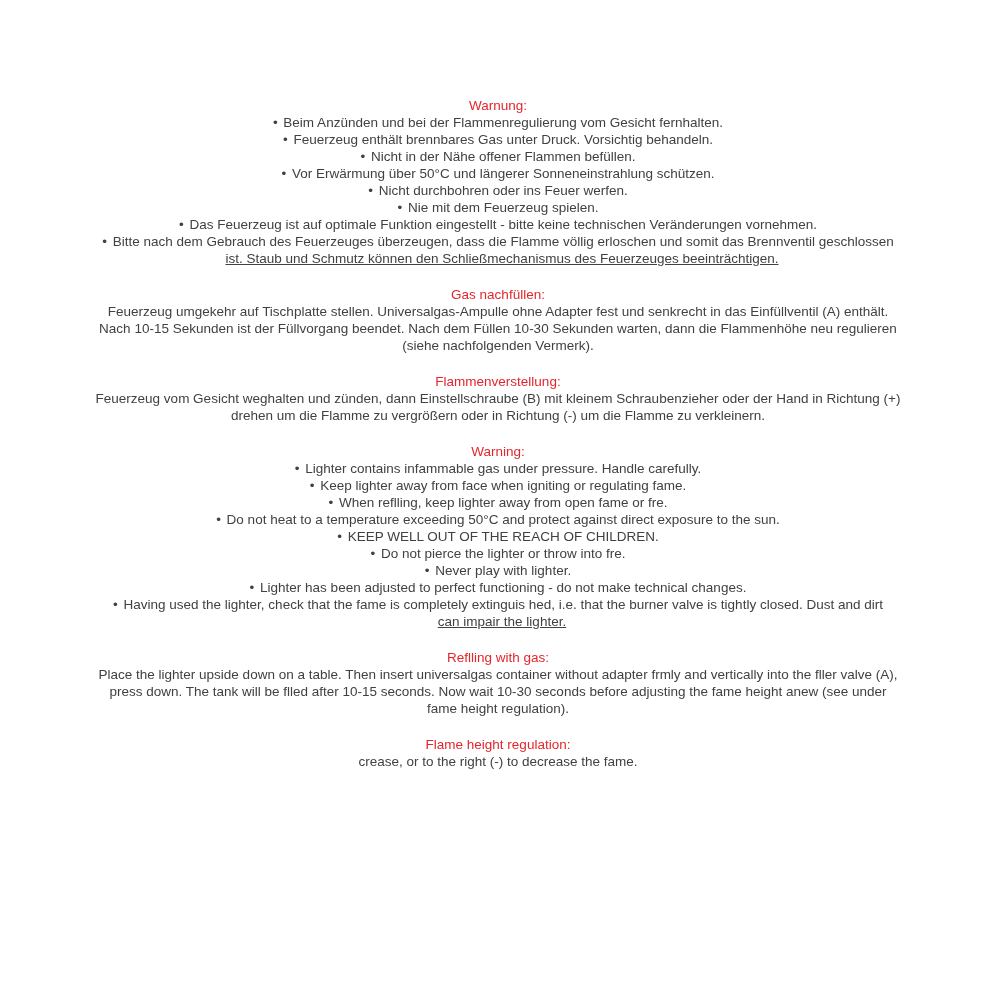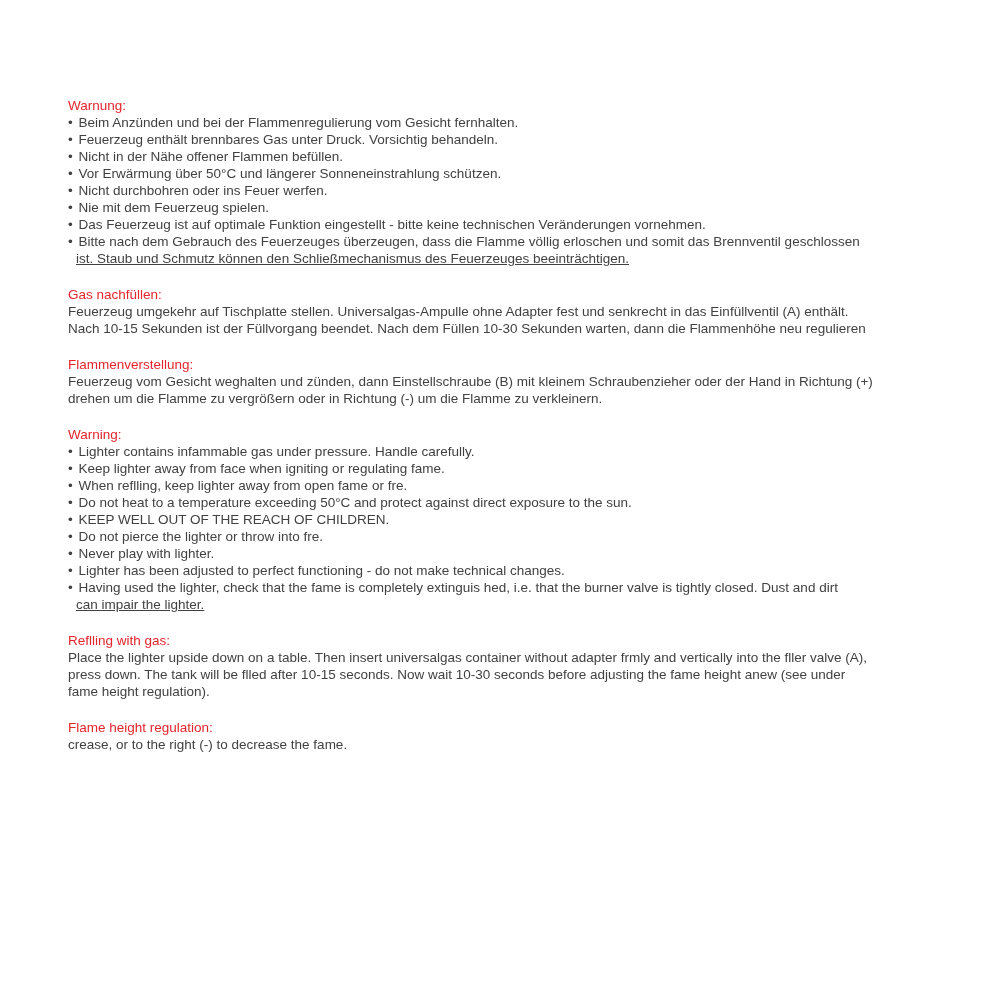--- a/index.html
+++ b/index.html
@@ -4,20 +4,21 @@
 <style>
   * { margin: 0; padding: 0; box-sizing: border-box; }
   html, body { background: #ffffff; }
   .page {
     position: relative;
     width: 1000px;
     height: 1000px;
     background: var(--page-bg, #ffffff);
     overflow: hidden;
     font-family: "Liberation Sans", "DejaVu Sans", sans-serif;
+    text-align: center;
   }
   .content {
     position: absolute;
     left: 68px;
     top: 97px;
     width: 860px;
     font-size: 13.5px;
     line-height: 17px;
     color: var(--body-color, #414141);
   }
@@ -47,20 +48,21 @@
         <div class="line bullet"><span class="marker">• </span>Nicht durchbohren oder ins Feuer werfen.</div>
         <div class="line bullet"><span class="marker">• </span>Nie mit dem Feuerzeug spielen.</div>
         <div class="line bullet"><span class="marker">• </span>Das Feuerzeug ist auf optimale Funktion eingestellt - bitte keine technischen Veränderungen vornehmen.</div>
         <div class="line bullet"><span class="marker">• </span>Bitte nach dem Gebrauch des Feuerzeuges überzeugen, dass die Flamme völlig erloschen und somit das Brennventil geschlossen</div>
         <div class="line wrap">ist. Staub und Schmutz können den Schließmechanismus des Feuerzeuges beeinträchtigen.</div>
       </section>
       <section class="doc-section">
         <div class="heading">Gas nachfüllen:</div>
         <div class="line plain">Feuerzeug umgekehr auf Tischplatte stellen. Universalgas-Ampulle ohne Adapter fest und senkrecht in das Einfüllventil (A) enthält.</div>
         <div class="line plain">Nach 10-15 Sekunden ist der Füllvorgang beendet. Nach dem Füllen 10-30 Sekunden warten, dann die Flammenhöhe neu regulieren</div>
+        <div class="line plain">(siehe nachfolgenden Vermerk).</div>
       </section>
       <section class="doc-section">
         <div class="heading">Flammenverstellung:</div>
         <div class="line plain">Feuerzeug vom Gesicht weghalten und zünden, dann Einstellschraube (B) mit kleinem Schraubenzieher oder der Hand in Richtung (+)</div>
         <div class="line plain">drehen um die Flamme zu vergrößern oder in Richtung (-) um die Flamme zu verkleinern.</div>
       </section>
       <section class="doc-section">
         <div class="heading">Warning:</div>
         <div class="line bullet"><span class="marker">• </span>Lighter contains infammable gas under pressure. Handle carefully.</div>
         <div class="line bullet"><span class="marker">• </span>Keep lighter away from face when igniting or regulating fame.</div>

